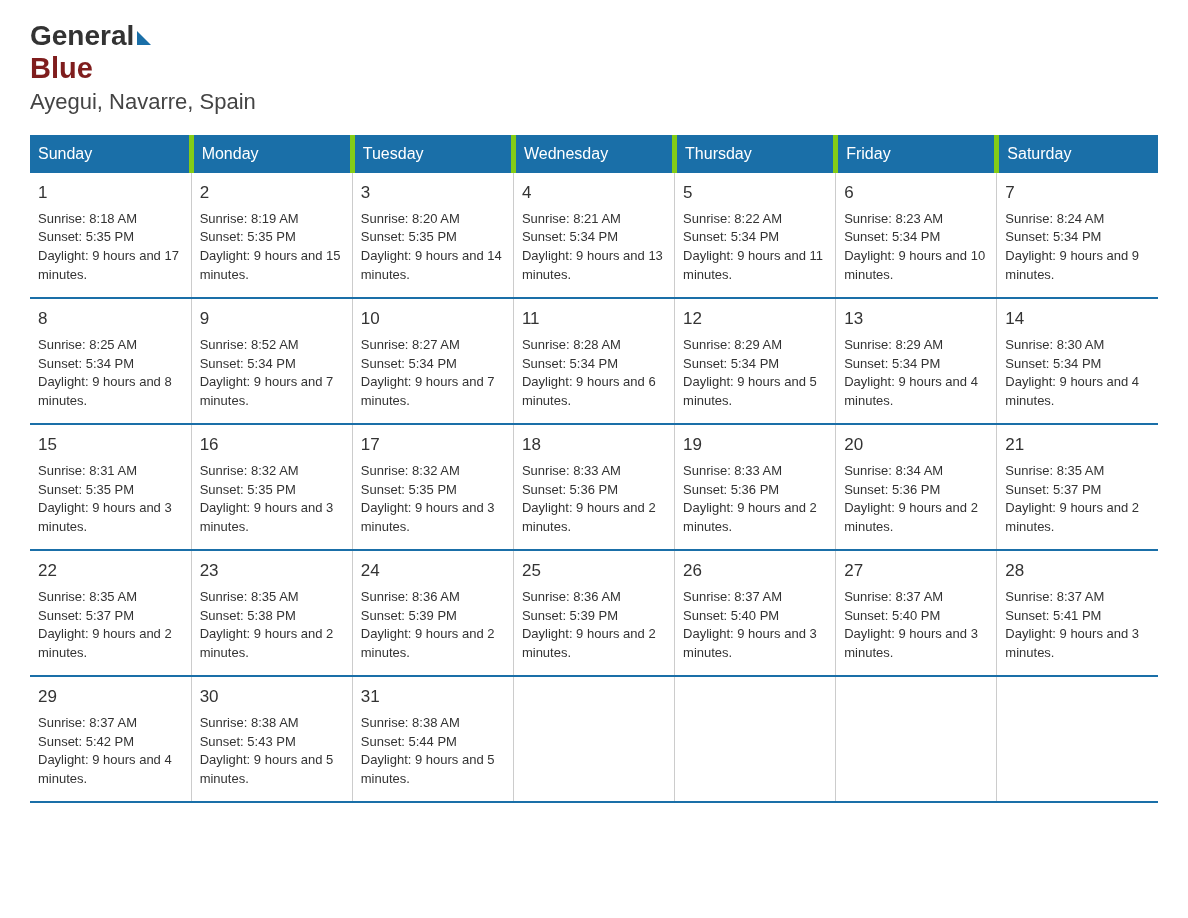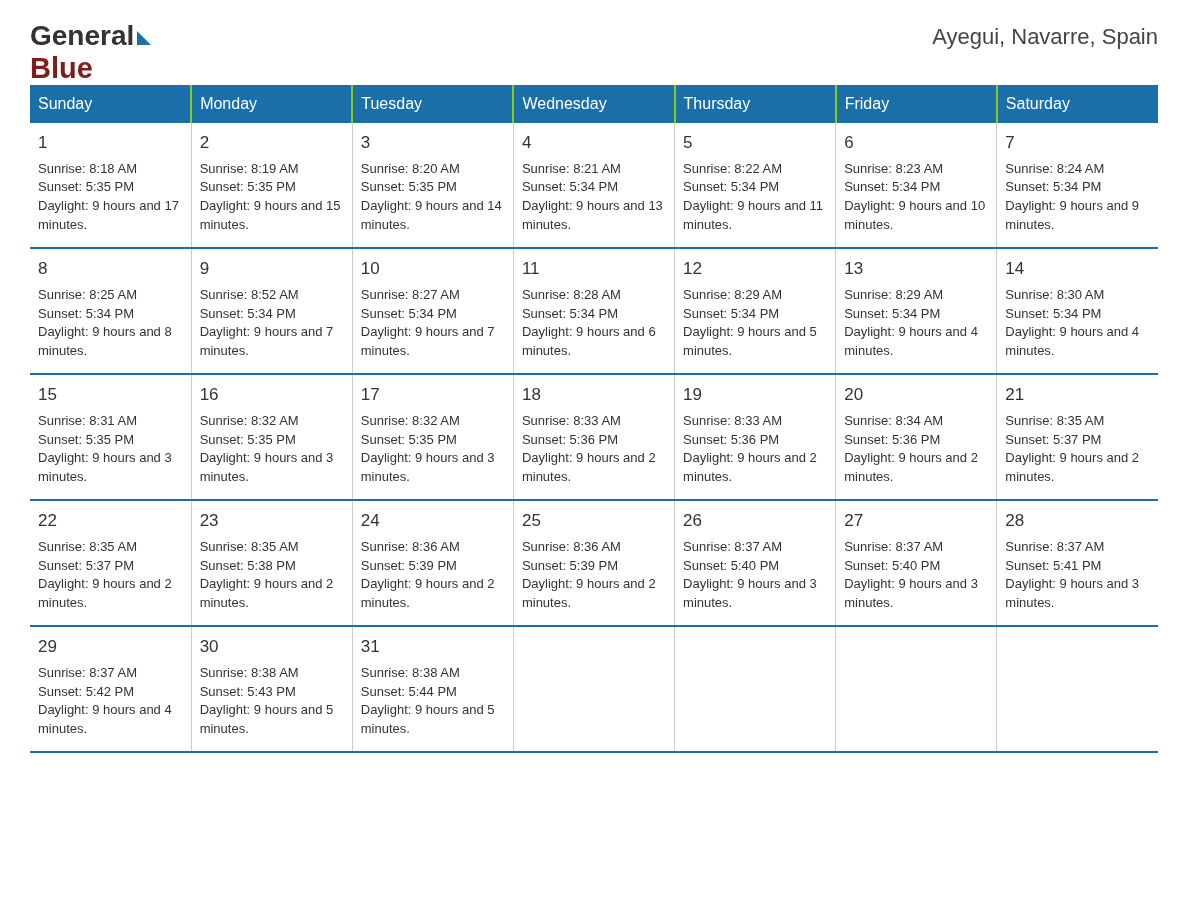--- a/index.html
+++ b/index.html
@@ -5,22 +5,23 @@
     * { box-sizing: border-box; margin: 0; padding: 0; }
     body {
       font-family: Arial, sans-serif;
       background: #fff;
       padding: 20px 30px;
       width: 1188px;
       min-height: 918px;
     }
     .header {
       display: flex;
-      justify-content: space-between;
       align-items: flex-start;
+      margin-bottom: 20px;
+      flex-direction: column;
     }
     .logo {
       display: flex;
       flex-direction: column;
       align-items: flex-start;
     }
     .logo-top {
       display: flex;
       align-items: center;
     }
@@ -63,21 +64,21 @@
       border-collapse: collapse;
       table-layout: fixed;
     }
     th {
       background-color: #1a6fa8;
       color: #fff;
       padding: 10px 8px;
       text-align: left;
       font-size: 16px;
       font-weight: normal;
-      border-right: 2px solid #84cc16;
+      border-right: 5px solid #84cc16;
     }
     th:last-child { border-right: none; }
     td {
       vertical-align: top;
       padding: 8px 8px 12px 8px;
       border-right: 1px solid #ccc;
       border-bottom: 2px solid #1a6fa8;
       font-size: 13px;
       color: #333;
       line-height: 1.45;

